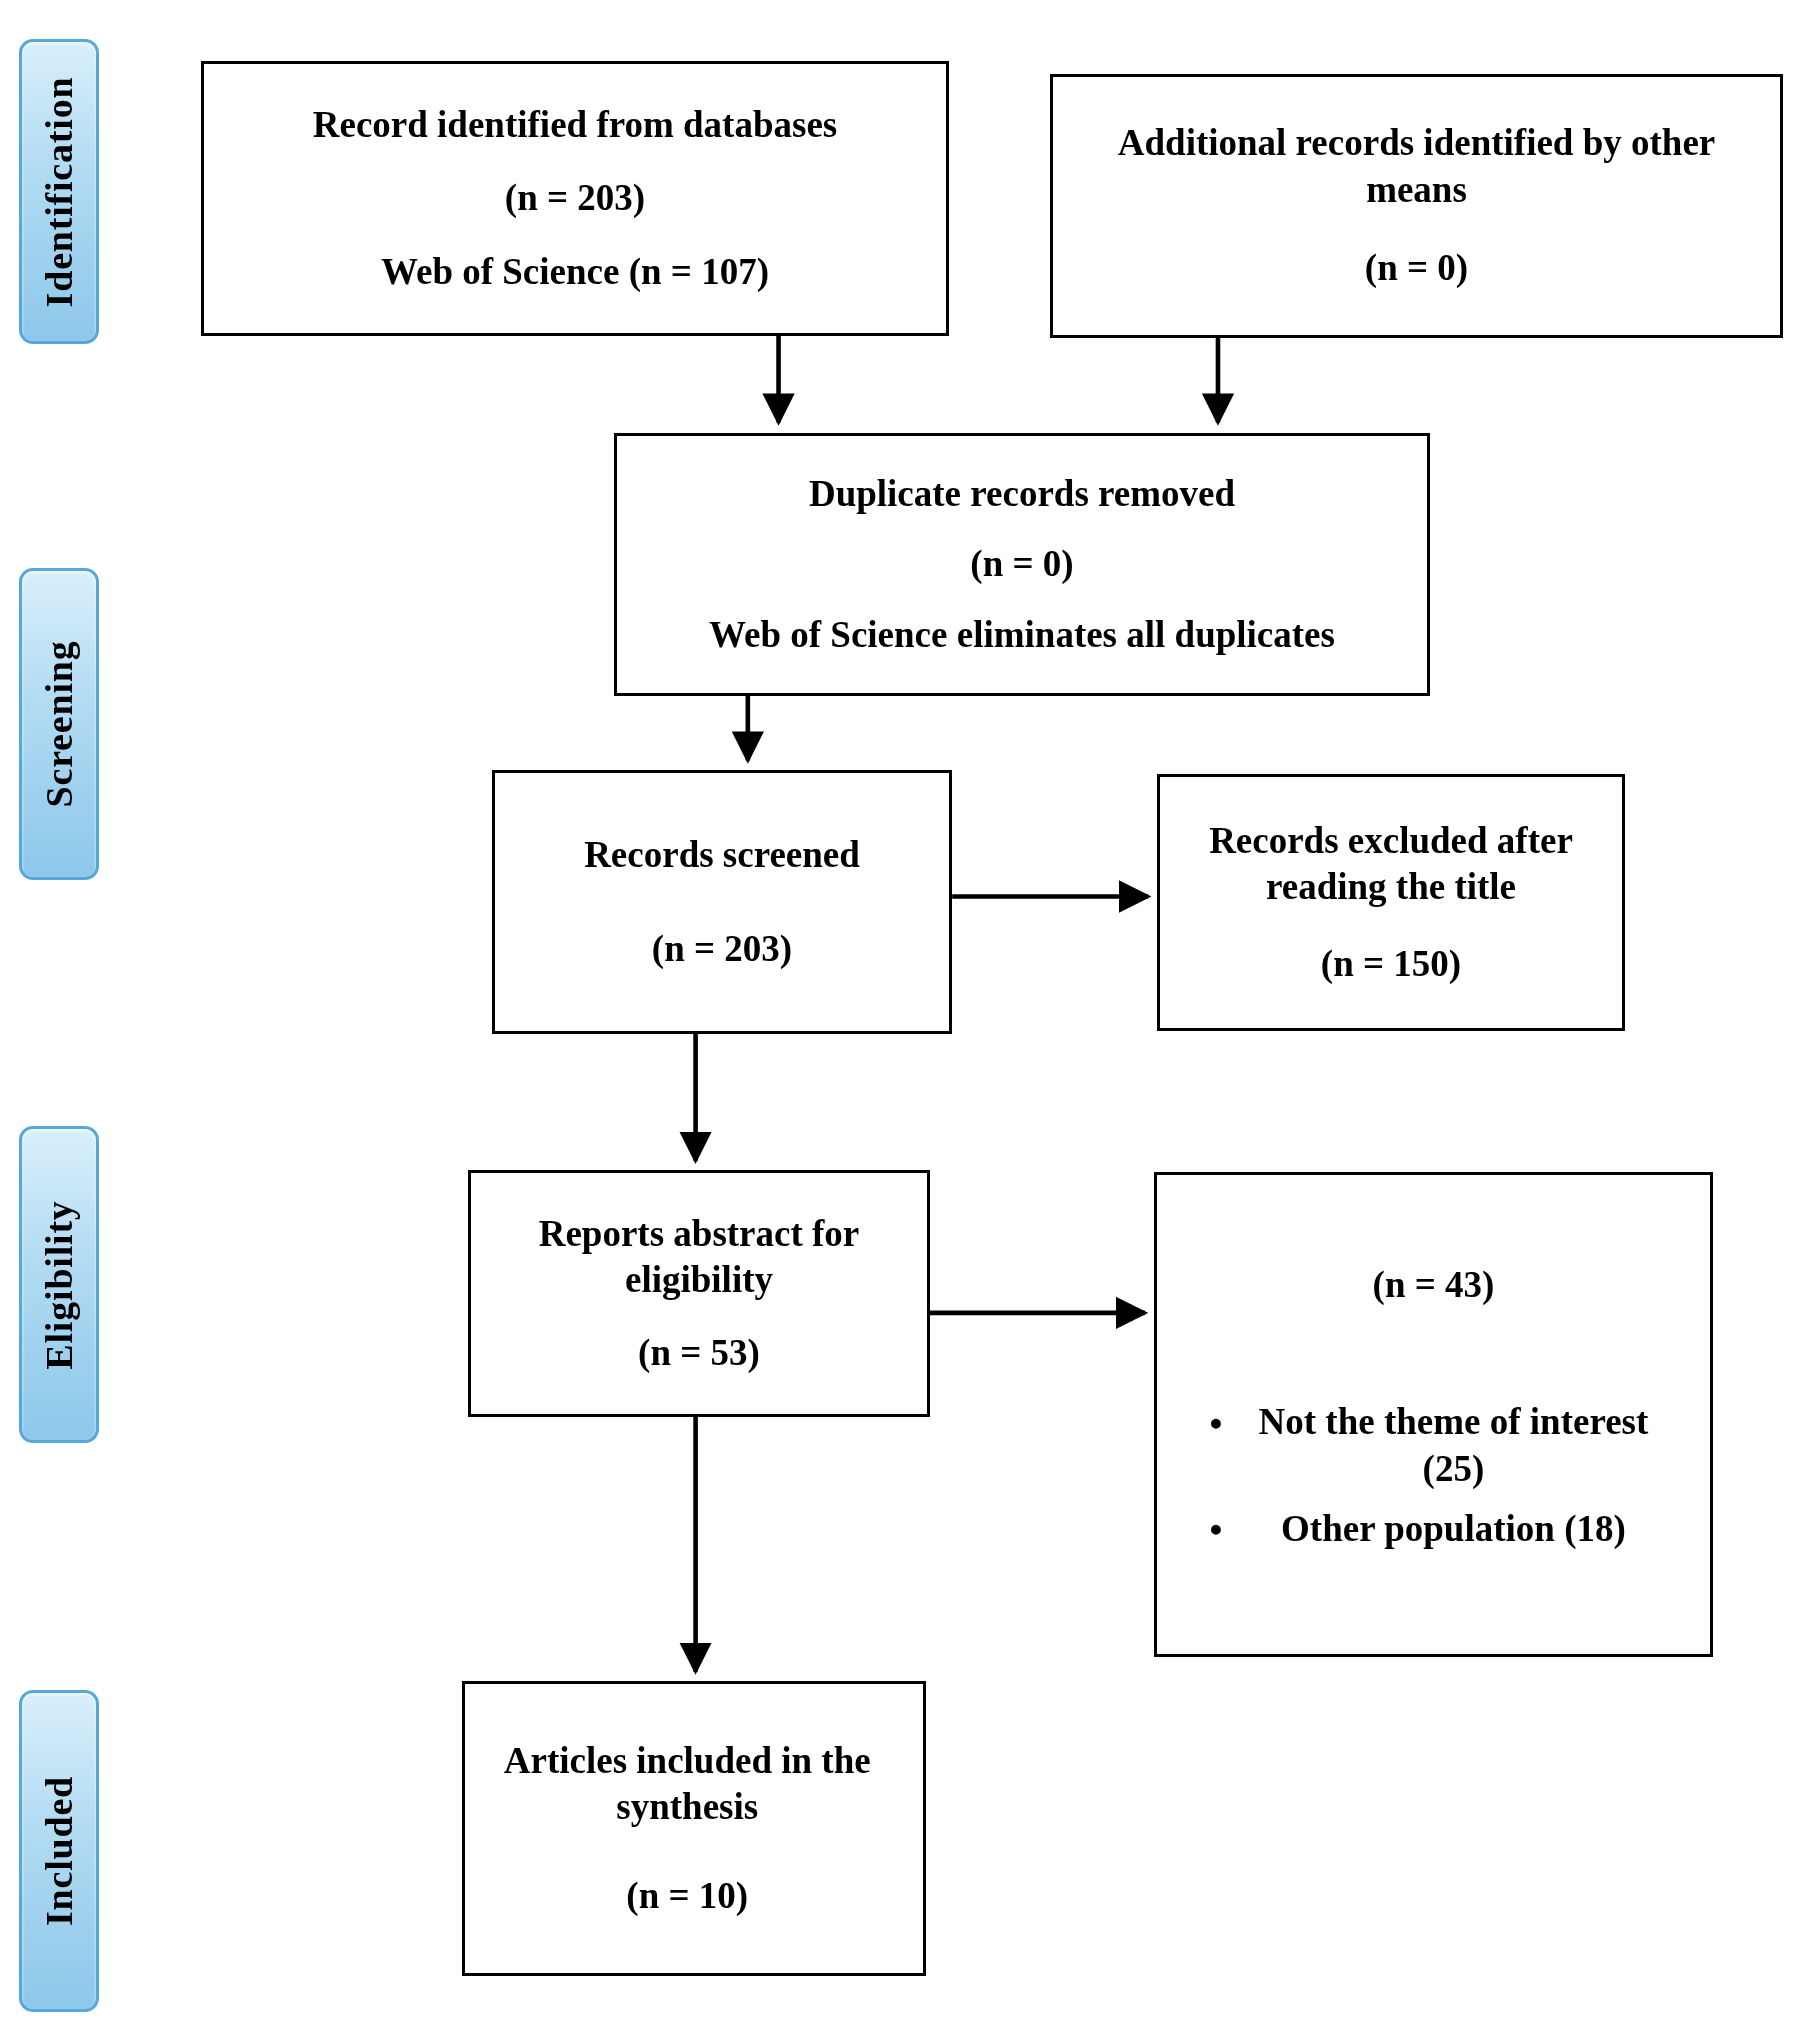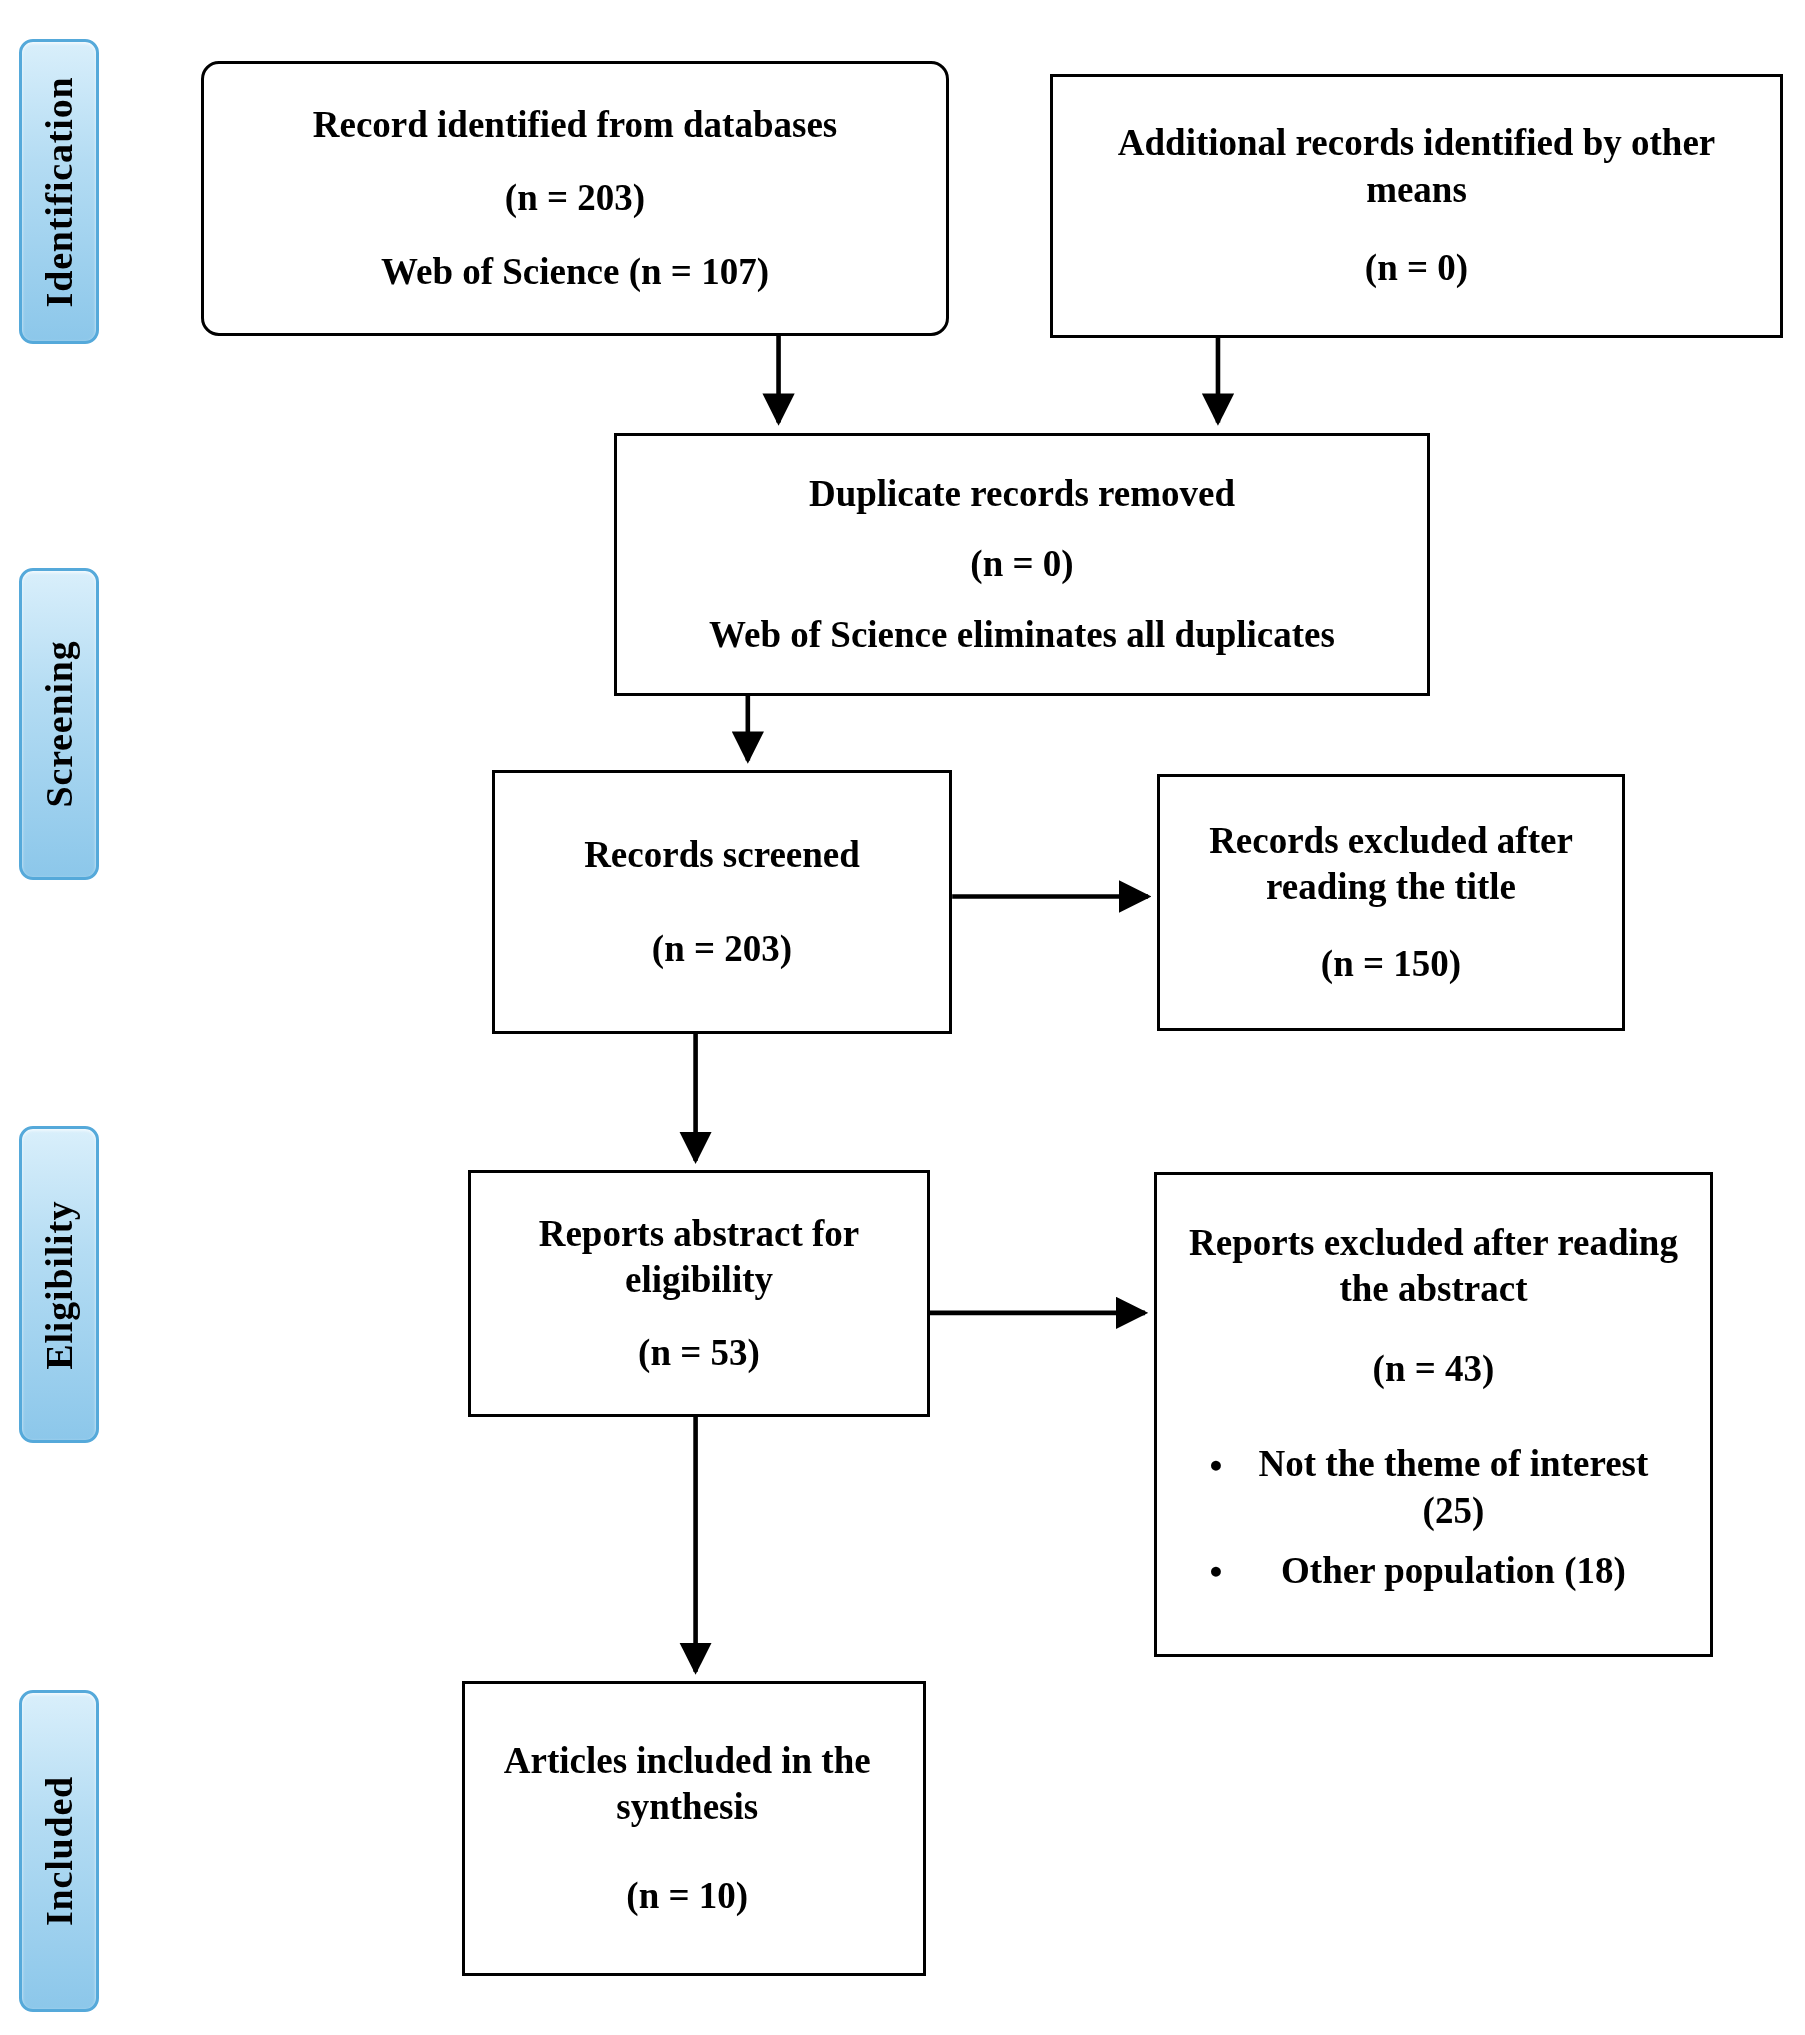--- a/index.html
+++ b/index.html
@@ -117,21 +117,21 @@
   <div class="stage-label" style="top:568px; height:312px;">
     <span class="vtext">Screening</span>
   </div>
   <div class="stage-label" style="top:1126px; height:317px;">
     <span class="vtext">Eligibility</span>
   </div>
   <div class="stage-label" style="top:1690px; height:322px;">
     <span class="vtext">Included</span>
   </div>
 
-  <div class="box" style="left:201px; top:61px; width:748px; height:275px;border-radius:18px;">
+  <div class="box" style="left:201px; top:61px; width:748px; height:275px;">
     <div class="line">Record identified from databases</div>
     <div class="line">(n = 203)</div>
     <div class="line">Web of Science (n = 107)</div>
   </div>
 
   <div class="box" style="left:1050px; top:74px; width:733px; height:264px;">
     <div class="line">Additional records identified by other means</div>
     <div class="line">(n = 0)</div>
   </div>
 
@@ -150,21 +150,20 @@
     <div class="line">Records excluded after reading the title</div>
     <div class="line">(n = 150)</div>
   </div>
 
   <div class="box" style="left:468px; top:1170px; width:462px; height:247px;">
     <div class="line">Reports abstract for eligibility</div>
     <div class="line">(n = 53)</div>
   </div>
 
   <div class="box" style="left:1154px; top:1172px; width:559px; height:485px;">
-    <div class="line">Reports excluded after reading the abstract</div>
     <div class="line">(n = 43)</div>
     <div class="bullets">
       <div class="bullet">
         <span class="dot"></span>
         <span class="btext">Not the theme of interest (25)</span>
       </div>
       <div class="bullet">
         <span class="dot"></span>
         <span class="btext">Other population (18)</span>
       </div>

